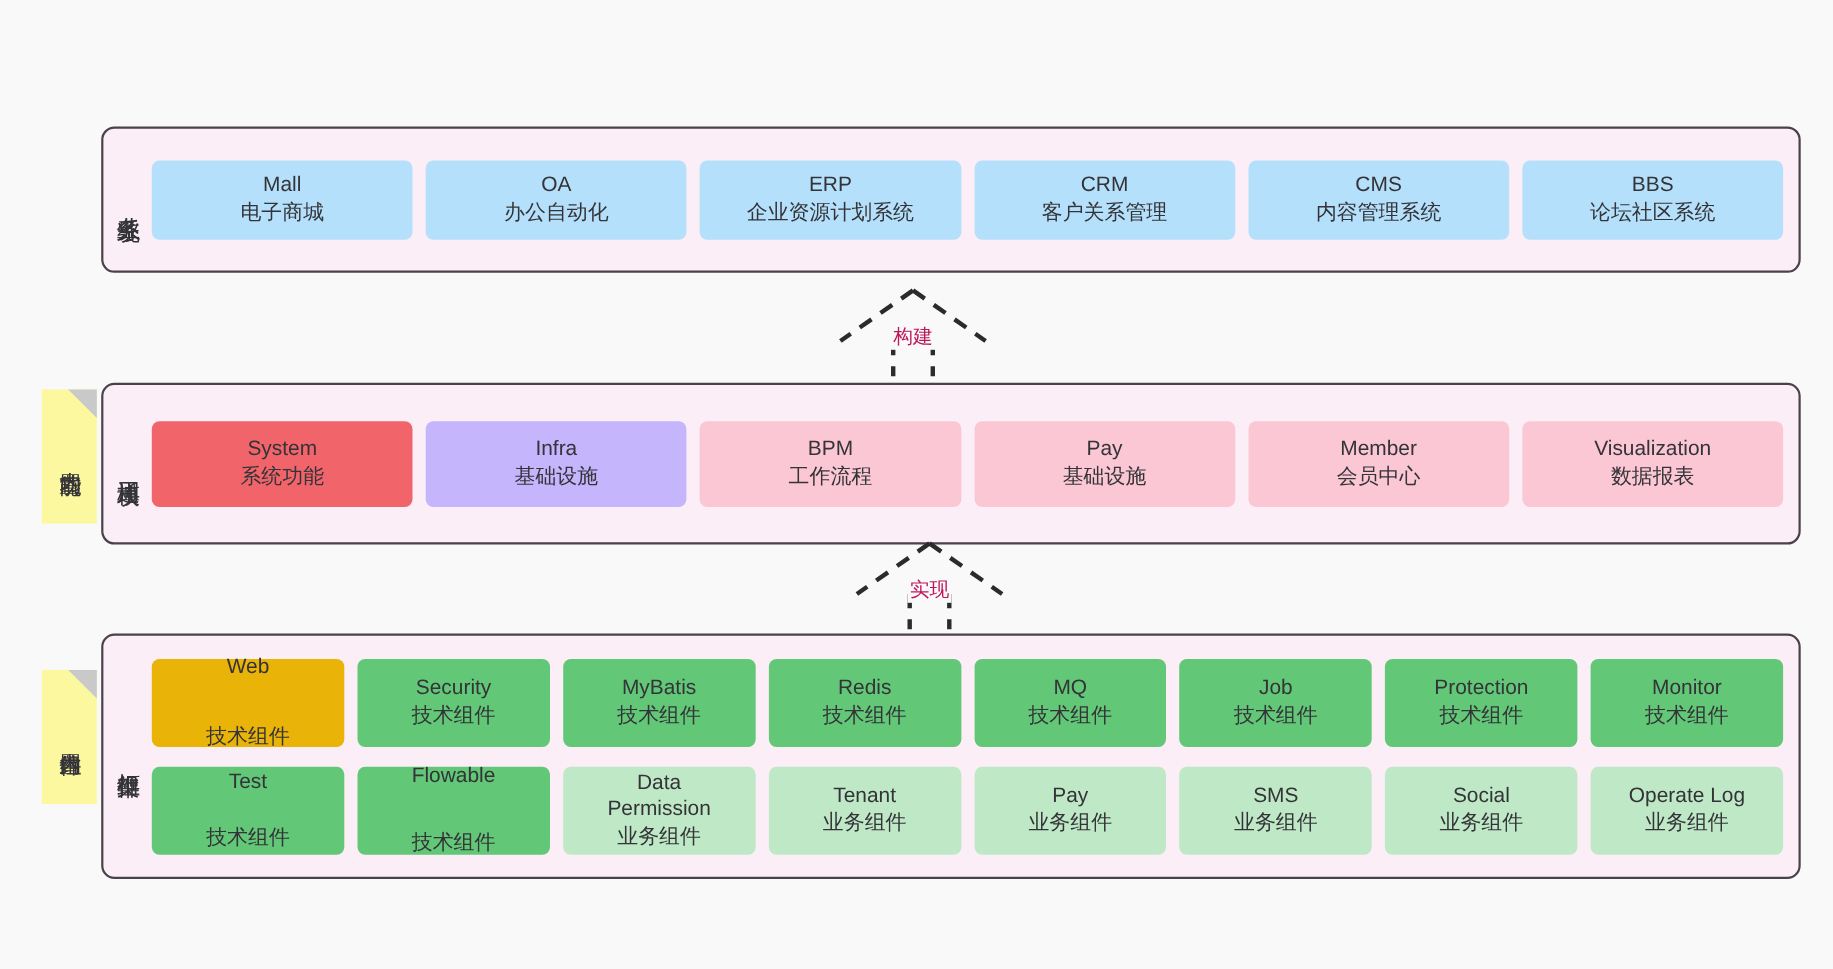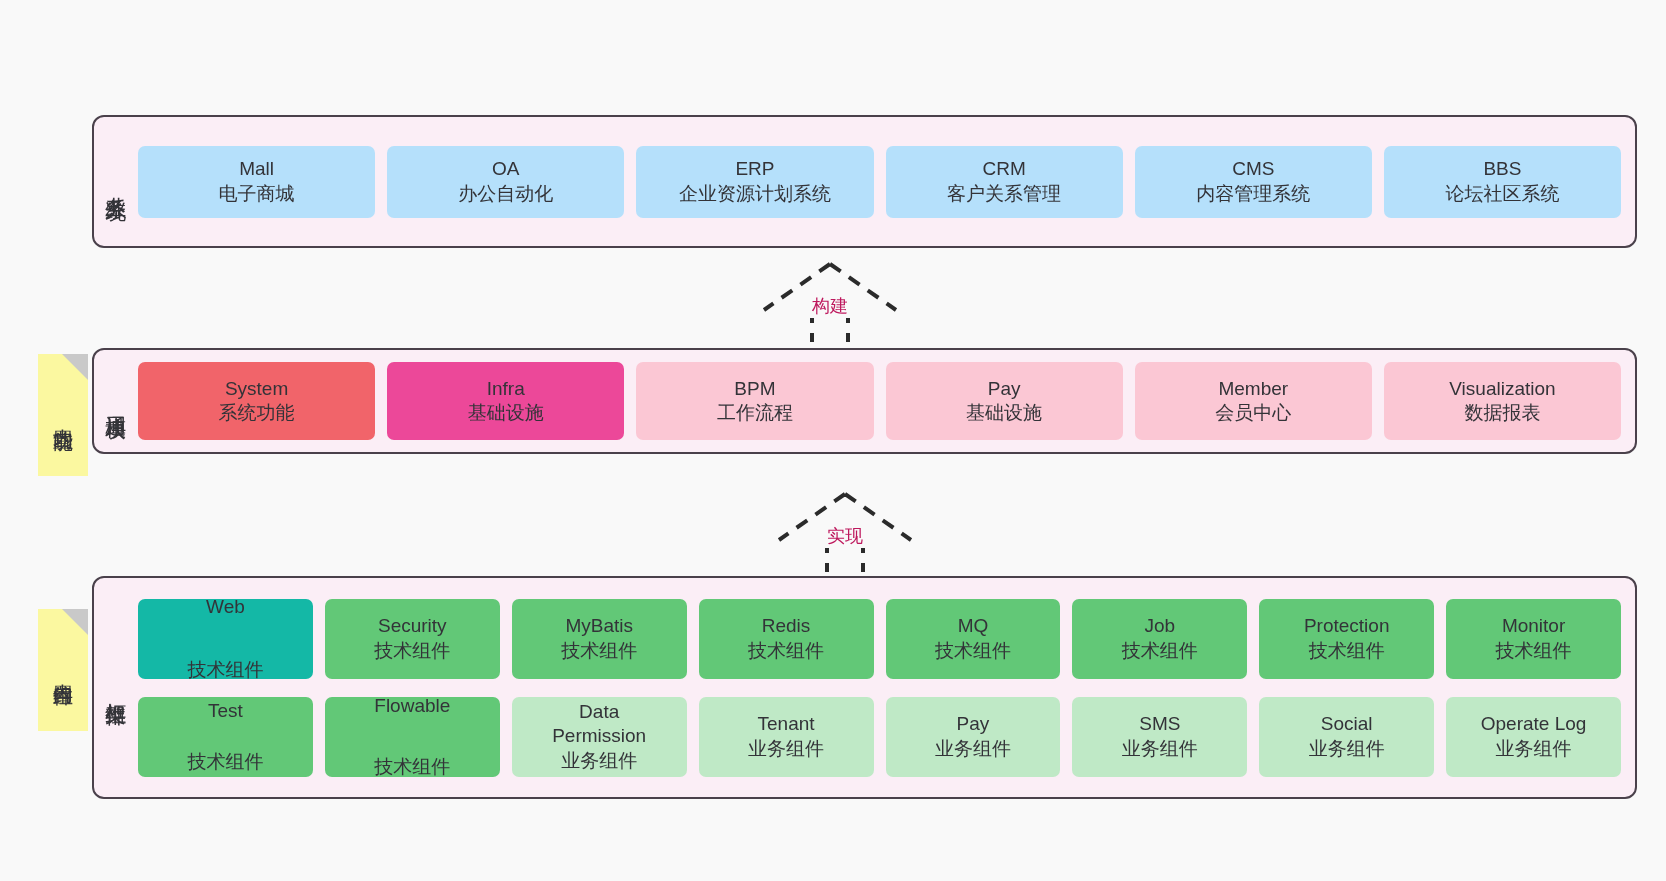--- a/index.html
+++ b/index.html
@@ -71,21 +71,21 @@
     color: #333338;
     padding: 6px 20px;
   }
   .cell .ln { display: block; white-space: nowrap; }
   .cell.wrap .ln { white-space: normal; }
 
   
   #layer-business { left: 92px; top: 115px; width: 1545px; height: 133px; }
   #layer-business .cell { height: 72px; background: #b5e0fb; }
 
-  #layer-common { left: 92px; top: 348px; width: 1545px; height: 106px; }
+  #layer-common { left: 92px; top: 348px; width: 1545px; height: 147px; }
   #layer-common .cell { height: 78px; }
 
   #layer-framework { left: 92px; top: 576px; width: 1545px; height: 223px; }
   #layer-framework .cell { height: 80px; }
 
   
   .sticky {
     position: absolute;
     box-sizing: border-box;
     background: #fbf8a0;
@@ -180,21 +180,21 @@
   </div>
 
   <div class="layer" id="layer-common">
     <div class="layer-title">通用模块</div>
     <div class="layer-body">
       <div class="row">
         <div class="cell" style="background: rgb(241, 100, 106);">
           <span class="ln">System</span>
           <span class="ln">系统功能</span>
         </div>
-        <div class="cell" style="background: #ec4899;">
+        <div class="cell" style="background: #c4b5fd;">
           <span class="ln">Infra</span>
           <span class="ln">基础设施</span>
         </div>
         <div class="cell" style="background: rgb(251, 199, 212);">
           <span class="ln">BPM</span>
           <span class="ln">工作流程</span>
         </div>
         <div class="cell" style="background: rgb(251, 199, 212);">
           <span class="ln">Pay</span>
           <span class="ln">基础设施</span>
@@ -222,21 +222,21 @@
   <div class="sticky" id="sticky-framework">
     <span class="fold"></span>
     <span>内置组件</span>
   </div>
 
   <div class="layer" id="layer-framework">
     <div class="layer-title">框架组件</div>
     <div class="layer-body">
 
       <div class="row">
-        <div class="cell" style="background: #14b8a6; gap: 38px;">
+        <div class="cell" style="background: #eab308; gap: 38px;">
           <span class="ln">Web</span>
           <span class="ln">技术组件</span>
         </div>
         <div class="cell" style="background: rgb(98, 200, 119);">
           <span class="ln">Security</span>
           <span class="ln">技术组件</span>
         </div>
         <div class="cell" style="background: rgb(98, 200, 119);">
           <span class="ln">MyBatis</span>
           <span class="ln">技术组件</span>

